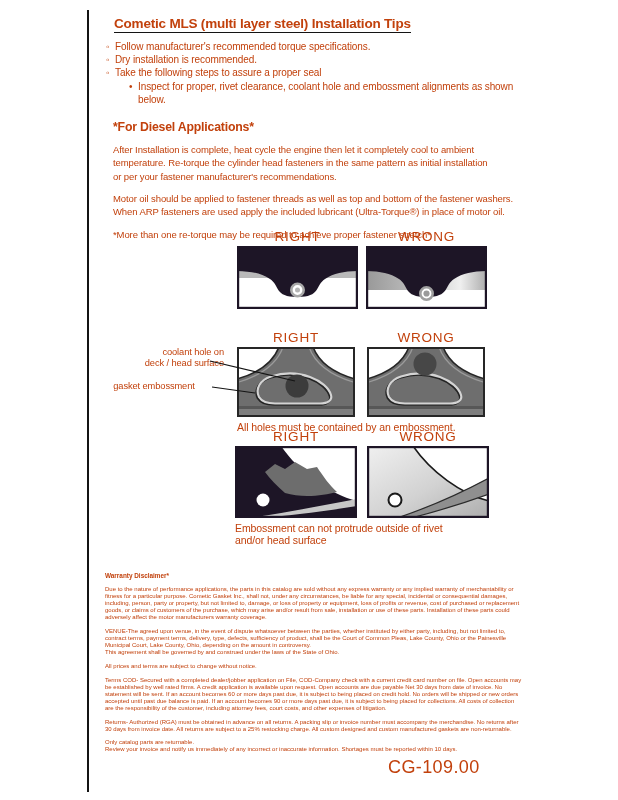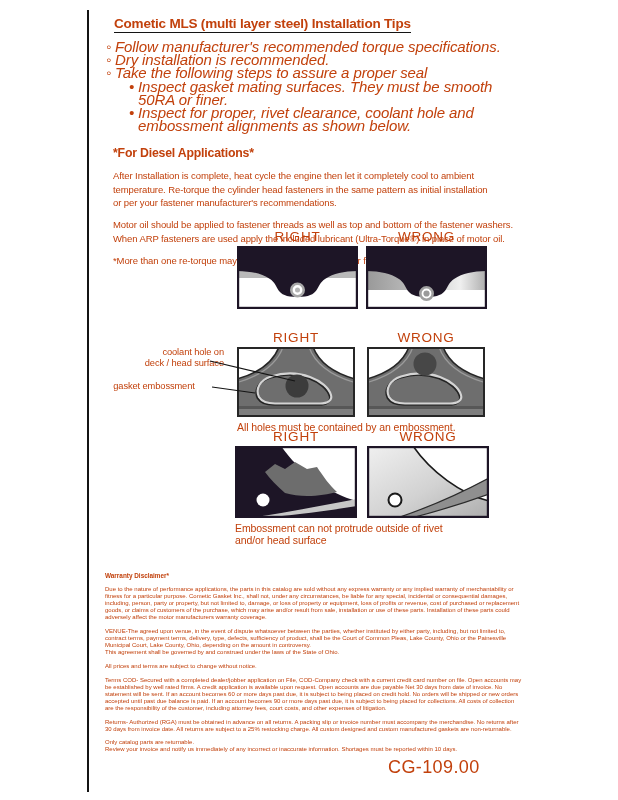--- a/index.html
+++ b/index.html
@@ -3,21 +3,21 @@
 <meta charset="utf-8">
 <style>
   html,body{margin:0;padding:0;background:#e8e8e8;}
   .page{position:relative;width:618px;height:800px;background:#ffffff;overflow:hidden;
         font-family:"Liberation Sans","DejaVu Sans",sans-serif;color:#c2410c;padding-left:29px;}
   .left-rule{position:absolute;left:87px;top:10px;width:2px;height:782px;background:#141414;}
 
   .content{position:absolute;left:106px;top:16px;width:420px;}
   h1.title{font-size:13.5px;font-weight:bold;letter-spacing:-0.2px;margin:0 0 7px 8px;
            width:fit-content;border-bottom:1.6px solid #141414;padding-bottom:1px;}
-  .tips{font-size:15px;line-height:13.2px;letter-spacing:-0.1px;font-style:italic;}
+  .tips{font-size:10px;line-height:13.2px;letter-spacing:-0.1px;}
   .tip{position:relative;padding-left:9px;}
   .tip::before{content:"◦";position:absolute;left:0;top:0;}
   .tip.sub{margin-left:23px;}
   .tip.sub::before{content:"•";}
   h2.diesel{font-size:12.3px;font-weight:bold;margin:14px 0 9px 7px;letter-spacing:-0.2px;}
   p.body{font-size:9.5px;line-height:13.3px;letter-spacing:-0.1px;margin:0 0 9px 7px;
          white-space:pre-line;}
 
   .diag-sec{position:absolute;}
   .lbl-row{display:flex;margin-bottom:2px;}
@@ -40,21 +40,20 @@
 
 <div class="page">
   <div class="left-rule"></div>
 
   <div class="content">
     <h1 class="title">Cometic MLS (multi layer steel) Installation Tips</h1>
     <div class="tips">
       <div class="tip"><span>Follow manufacturer's recommended torque specifications.</span></div>
       <div class="tip"><span>Dry installation is recommended.</span></div>
       <div class="tip"><span>Take the following steps to assure a proper seal</span></div>
-      <div class="tip sub"><span>Inspect gasket mating surfaces.  They must be smooth 50RA or finer.</span></div>
       <div class="tip sub"><span>Inspect for proper, rivet clearance, coolant hole and embossment alignments as shown below.</span></div>
     </div>
     <h2 class="diesel">*For Diesel Applications*</h2>
     <p class="body">After Installation is complete, heat cycle the engine then let it completely cool to ambient
 temperature. Re-torque the cylinder head fasteners in the same pattern as initial installation
 or per your fastener manufacturer's recommendations.</p>
     <p class="body">Motor oil should be applied to fastener threads as well as top and bottom of the fastener washers.
 When ARP fasteners are used apply the included lubricant (Ultra-Torque®) in place of motor oil.</p>
     <p class="body">*More than one re-torque may be required to achieve proper fastener stretch*</p>
   </div>

